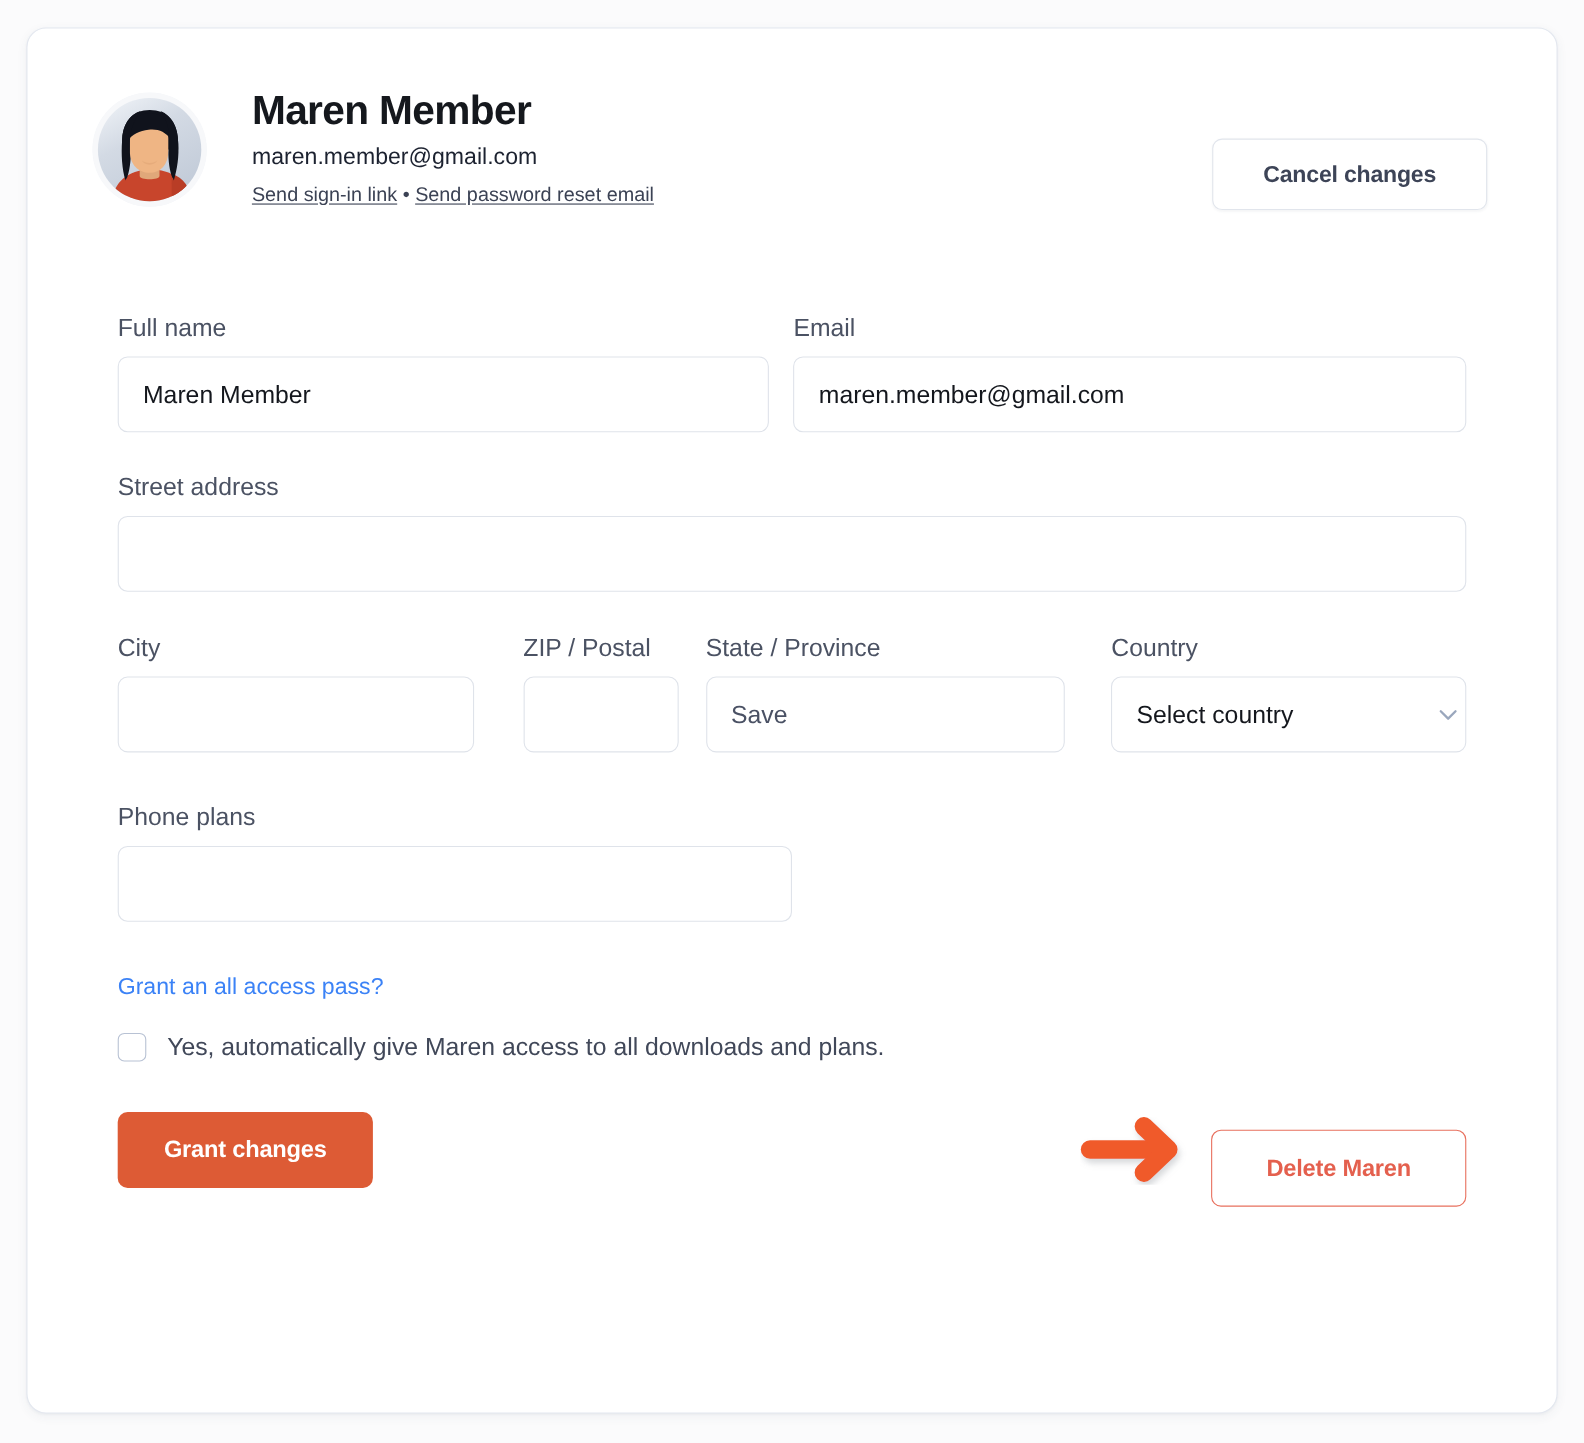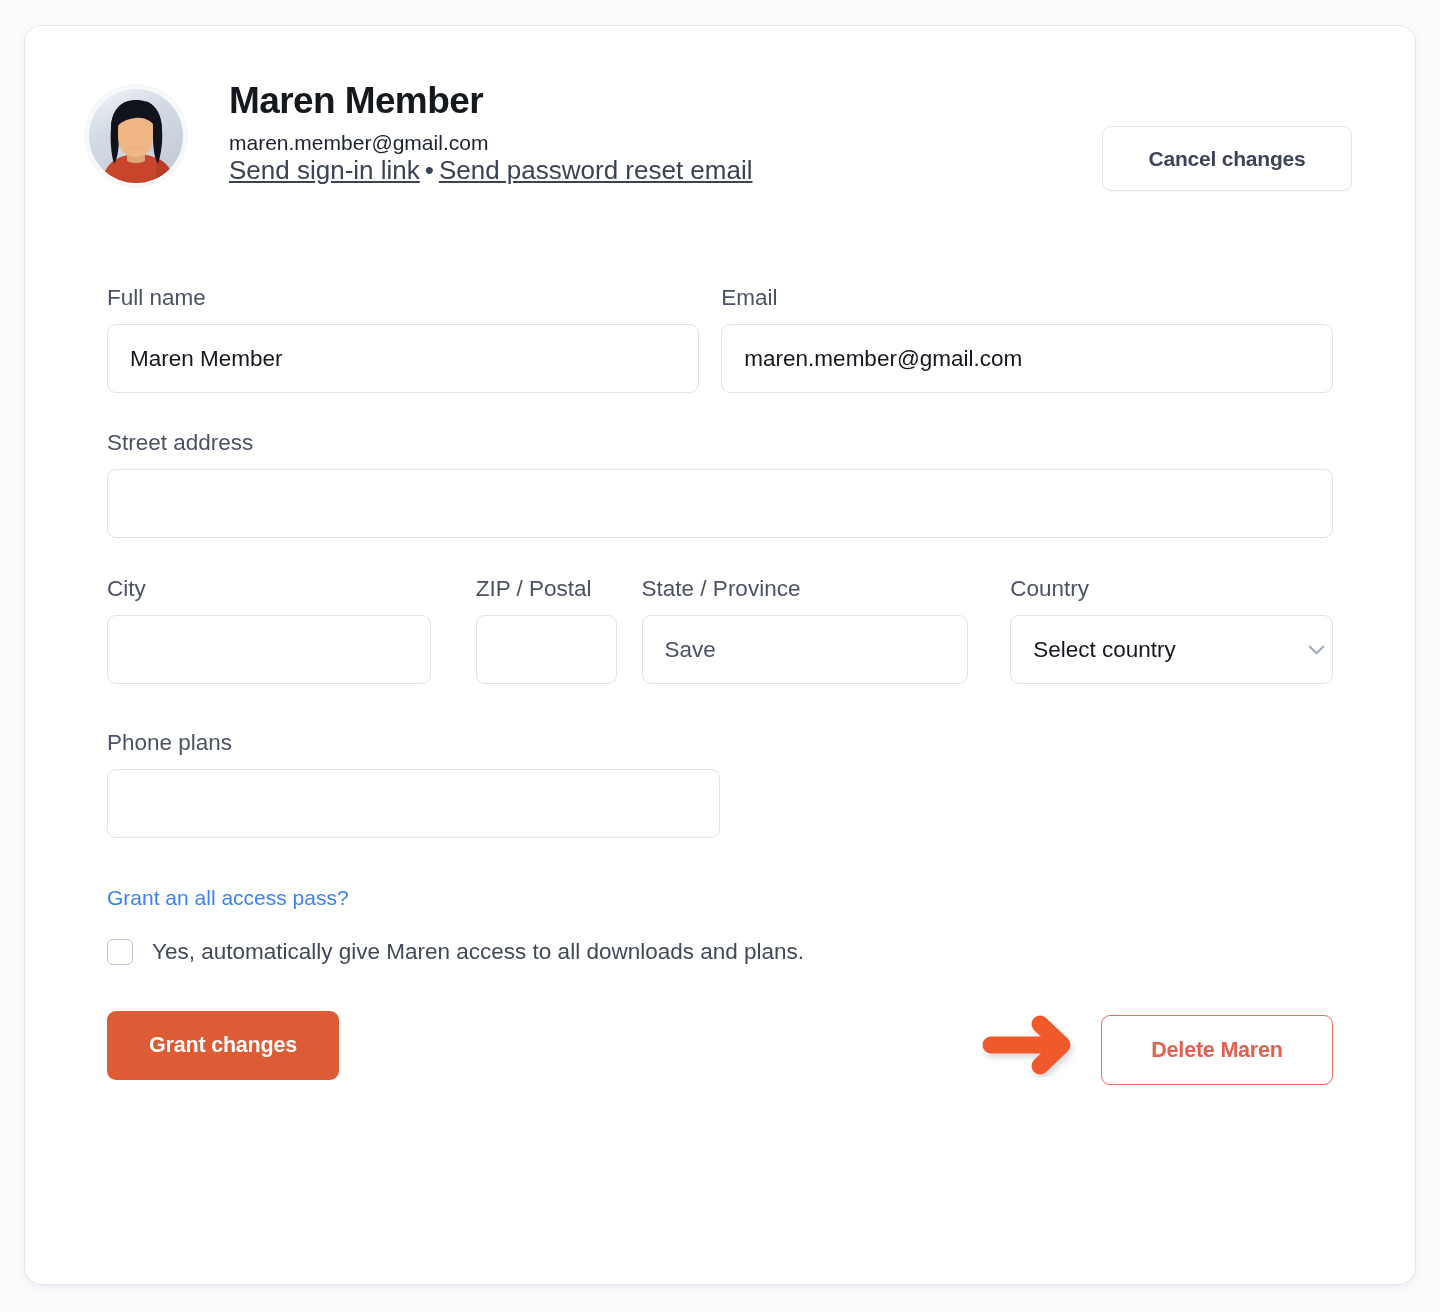--- a/index.html
+++ b/index.html
@@ -60,21 +60,22 @@
     white-space: nowrap;
   }
   .person-email {
     font-size: 21px;
     color: #1c2230;
     margin-top: 7px;
     line-height: 1.2;
     white-space: nowrap;
   }
   .link-row {
-    font-size: 26px;
+    margin-top: 12px;
+    font-size: 18px;
     color: #3b4254;
     line-height: 1.2;
     white-space: nowrap;
   }
   .link-row a {
     color: #3b4254;
     text-decoration: underline;
     text-underline-offset: 2px;
     cursor: pointer;
   }
@@ -193,21 +194,21 @@
     border-radius: 9px;
     color: #ffffff;
     font-size: 21.5px;
     font-weight: bold;
     font-family: "Liberation Sans", sans-serif;
     letter-spacing: -0.2px;
     cursor: pointer;
   }
   .delete-btn {
     position: absolute;
-    right: 0; top: 4px;
+    right: 0; top: 16px;
     width: 232px; height: 70px;
     background: #ffffff;
     border: 1.4px solid #e8705e;
     border-radius: 9px;
     color: #e4604e;
     font-size: 21.5px;
     font-weight: bold;
     font-family: "Liberation Sans", sans-serif;
     letter-spacing: -0.2px;
     cursor: pointer;

